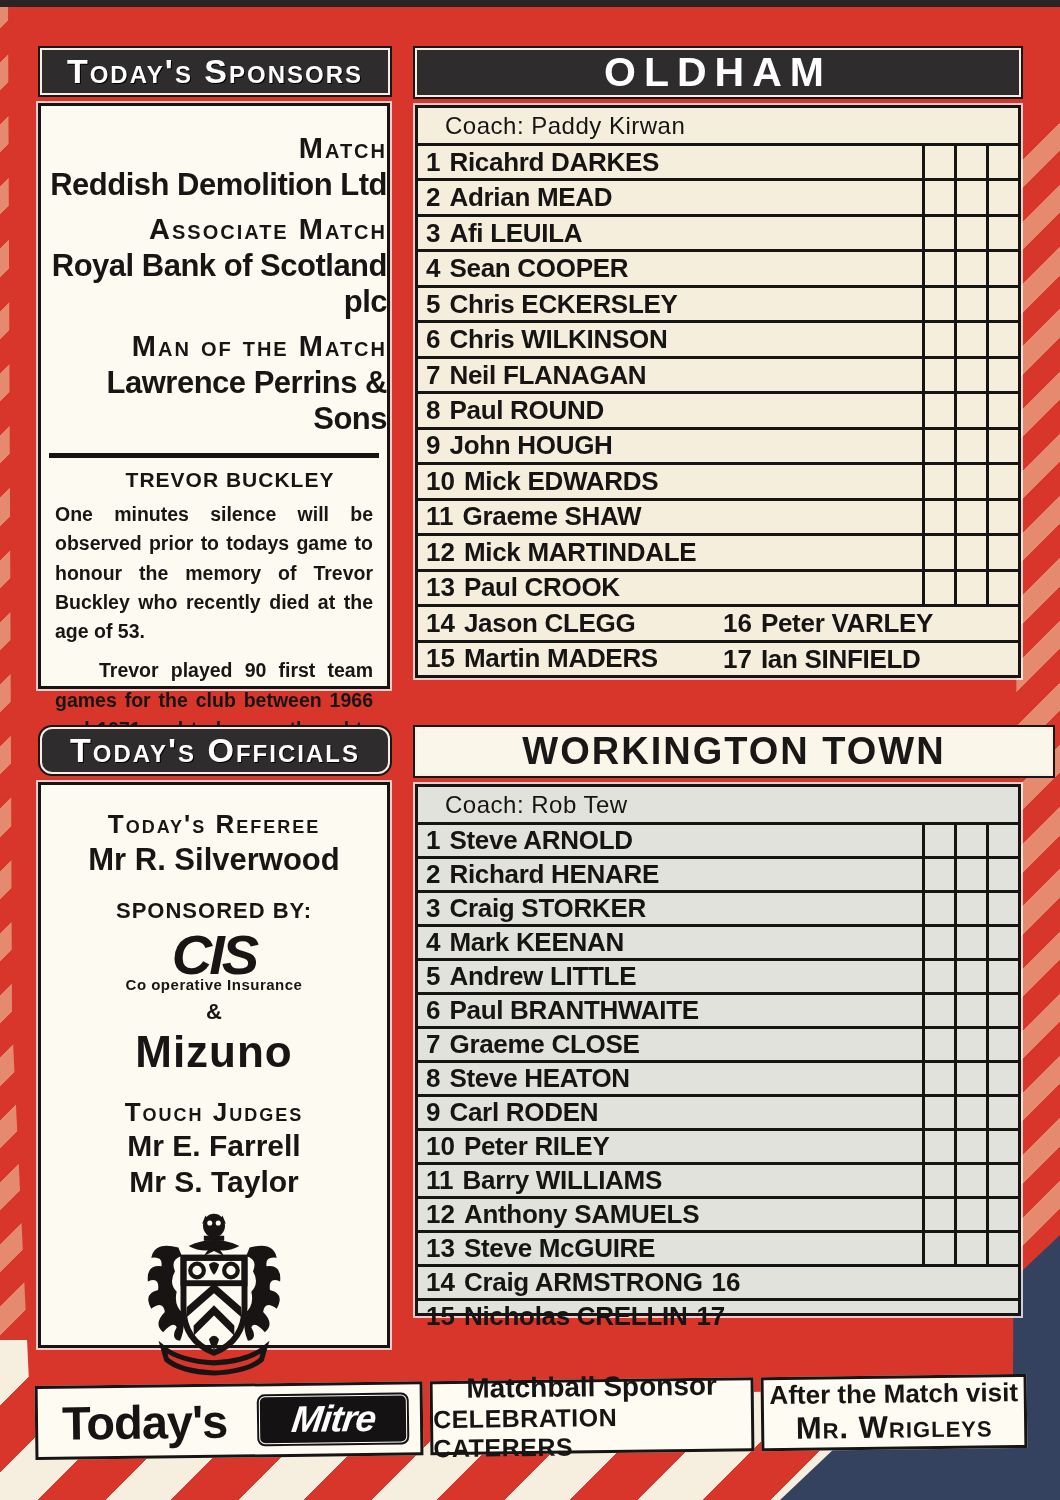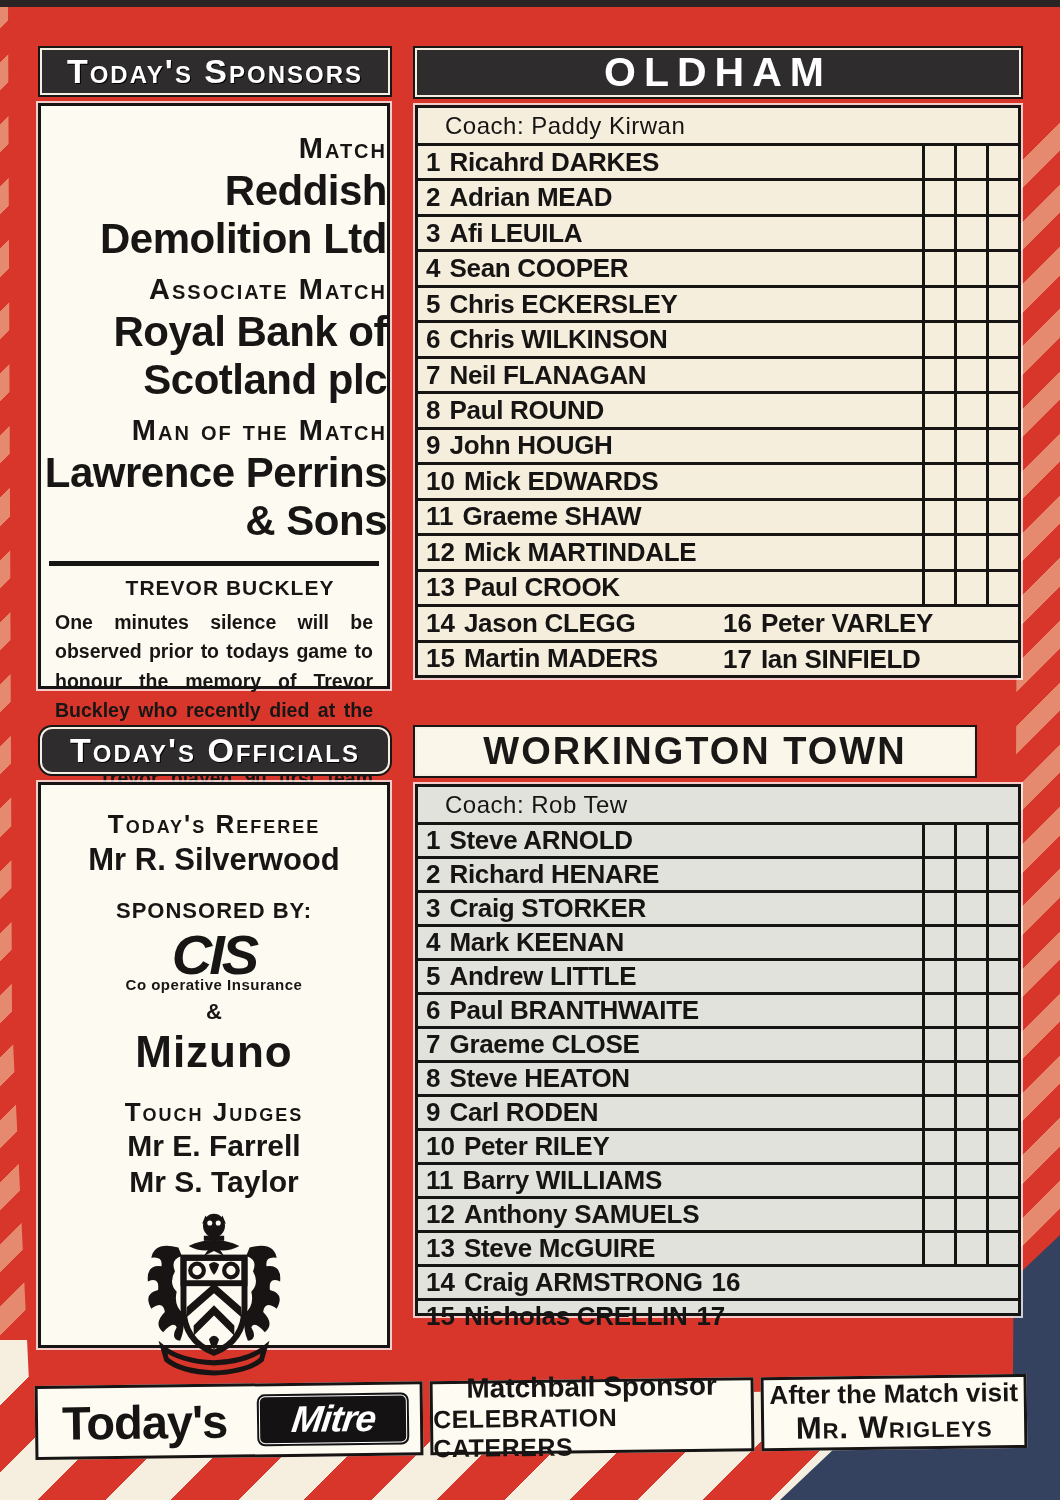--- a/index.html
+++ b/index.html
@@ -29,21 +29,21 @@
     text-shadow:1px 1px 0 #000;}
   .team-title{font-weight:800;}
 
   
   .whitebox{background:#fcfaf1;border:3px solid #171414;box-sizing:border-box;
     box-shadow:0 0 0 2px rgba(255,255,255,.75);color:#181515;}
 
   
   .sp-inner{text-align:right;padding-top:16px;}
   .role-label{font-variant:small-caps;font-weight:700;font-size:29px;letter-spacing:2px;margin-top:10px;}
-  .sponsor-name{font-weight:700;font-size:42px;letter-spacing:-.5px;margin-top:2px;}
+  .sponsor-name{font-weight:700;font-size:31px;letter-spacing:-.5px;margin-top:2px;}
   .sp-divider{border:none;border-top:5px solid #171414;margin:16px 8px 10px 8px;}
   .tribute-title{text-align:center;font-weight:700;font-size:21px;letter-spacing:1px;padding-left:32px;}
   .tribute-p{font-size:19.5px;font-weight:600;text-align:justify;line-height:1.5;
     margin:8px 14px 0 14px;}
   .tribute-p.indent{text-indent:44px;margin-top:10px;}
 
   
   .off-inner{text-align:center;padding-top:24px;}
   .sc-label{font-variant:small-caps;font-weight:700;font-size:26px;letter-spacing:2px;}
   .big-name{font-weight:800;font-size:31px;margin-top:2px;}
@@ -334,21 +334,21 @@
           <span class="p-name">Martin MADERS</span>
         </span>
         <span class="p-entry right">
           <span class="p-num">17</span>
           <span class="p-name">Ian SINFIELD</span>
         </span>
       </div>
     </div>
 </div>
 
-<div class="layer banner light" style="left:415px;top:727px;width:560px;height:49px;">
+<div class="layer banner light" style="left:415px;top:727px;width:638px;height:49px;">
   <span class="team-title" style="font-size:38px;letter-spacing:2px;">WORKINGTON TOWN</span>
 </div>
 
 <div class="layer roster gray" style="left:415px;top:784px;width:606px;height:532px;">
   <div class="coach-row">Coach: Rob Tew</div>
   <div id="away-roster" style="display:flex;flex-direction:column;flex:1;">
       <div class="p-row">
         <span class="p-entry">
           <span class="p-num">1</span>
           <span class="p-name">Steve ARNOLD</span>

